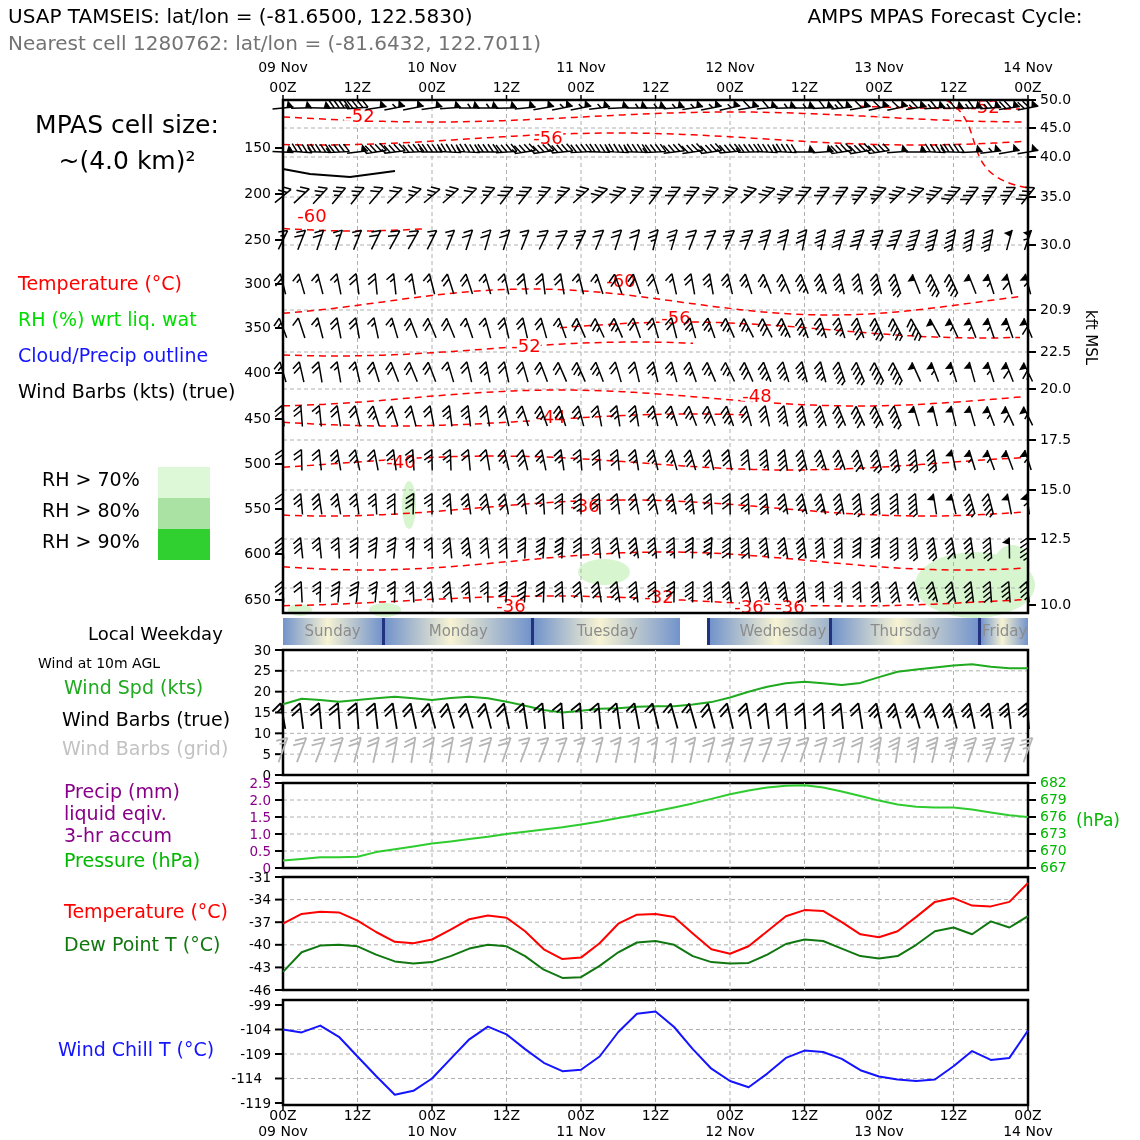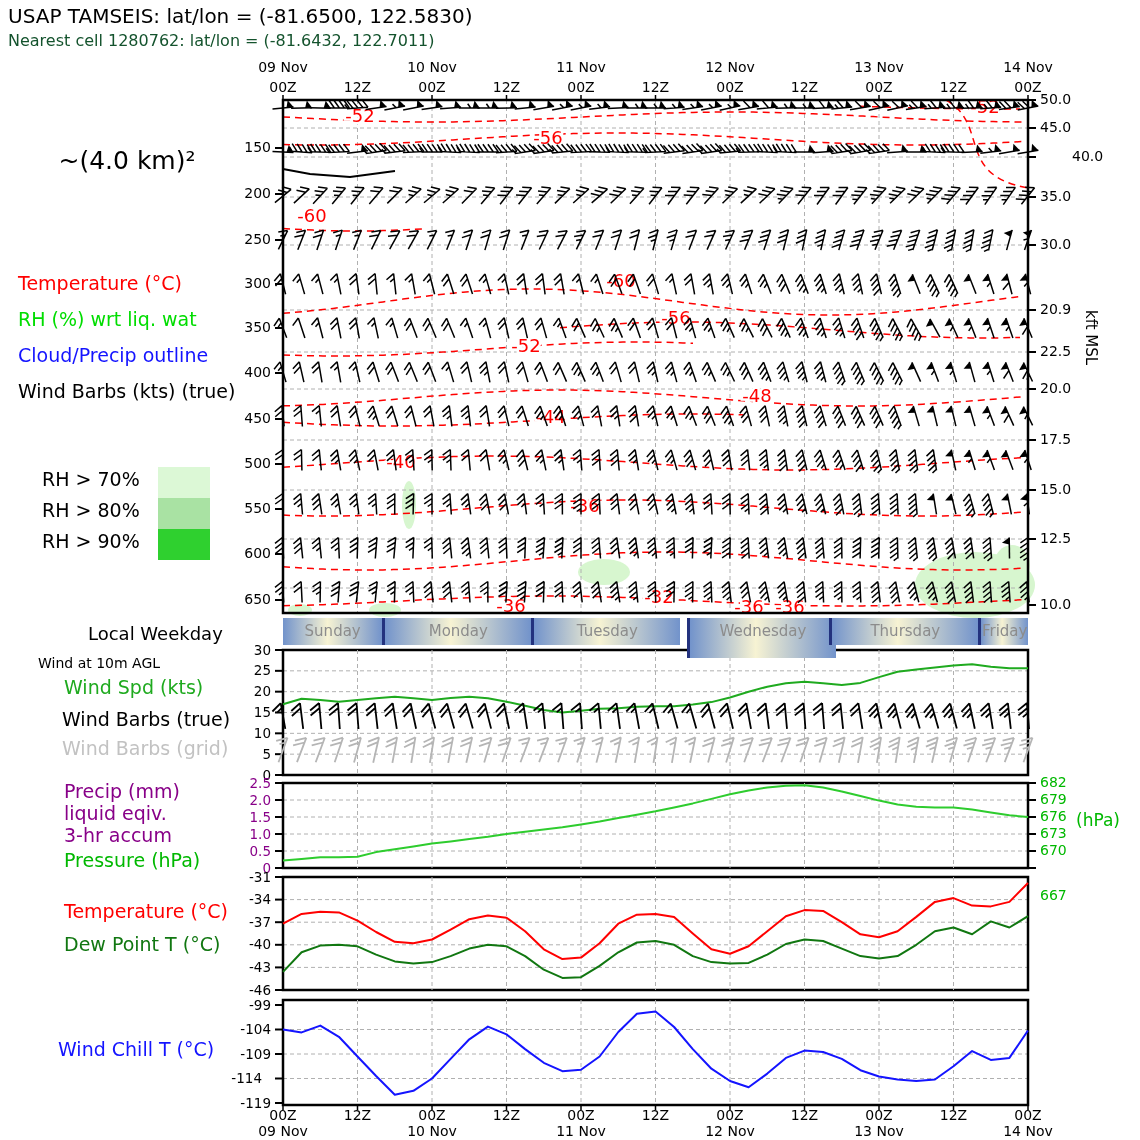--- a/index.html
+++ b/index.html
@@ -1,32 +1,34 @@
 <!DOCTYPE html>
 <html><head>
 <meta charset="utf-8">
 <style>
   html,body{margin:0;padding:0;background:#fff;width:1140px;height:1140px;overflow:hidden;
     font-family:"DejaVu Sans","Liberation Sans",sans-serif;}
   #root{position:relative;width:1140px;height:1140px;background:#fff;}
   .abs{position:absolute;white-space:nowrap;}
   .t-title{left:8px;top:4px;font-size:20px;color:#000;}
-  .t-sub{left:8px;top:31px;font-size:16px;color:#14532d;}
+  .t-sub{left:8px;top:31px;font-size:20px;color:#737373;}
   .t-cyc{left:755px;width:380px;text-align:center;font-size:20px;color:#000;}
   .cell-line{left:12px;width:230px;text-align:center;color:#000;font-size:25px;}
   .side19{font-size:19px;}
   #svgwrap{position:absolute;left:0;top:0;}
 </style>
 </head>
 <body>
 <div id="root">
 
 <div class="abs t-title">USAP TAMSEIS: lat/lon = (-81.6500, 122.5830)</div>
 <div class="abs t-sub">Nearest cell 1280762: lat/lon = (-81.6432, 122.7011)</div>
+<div class="abs t-cyc" style="top:4px;">AMPS MPAS Forecast Cycle:</div>
 
+<div class="abs cell-line" style="top:110px;">MPAS cell size:</div>
 <div class="abs cell-line" style="top:146px;">~(4.0 km)²</div>
 
 <div class="abs side19" style="left:88px;top:623px;font-size:18px;color:#000;">Local Weekday</div>
 
 <div class="abs" style="left:38px;top:655px;font-size:14px;color:#000;">Wind at 10m AGL</div>
 <div class="abs side19" style="left:64px;top:676px;color:#1faa1f;">Wind Spd (kts)</div>
 <div class="abs side19" style="left:62px;top:708px;color:#000;">Wind Barbs (true)</div>
 <div class="abs side19" style="left:62px;top:737px;color:#c2c2c2;">Wind Barbs (grid)</div>
 
 <div class="abs side19" style="left:64px;top:780px;color:#880088;">Precip (mm)</div>
@@ -904,21 +906,21 @@
       <div class="abs" style="left: 271px; top: 275.32px; font-size: 14px; color: rgb(0, 0, 0); transform: translateX(-100%);">300</div>
       <div class="abs" style="left: 271px; top: 319.32px; font-size: 14px; color: rgb(0, 0, 0); transform: translateX(-100%);">350</div>
       <div class="abs" style="left: 271px; top: 364.32px; font-size: 14px; color: rgb(0, 0, 0); transform: translateX(-100%);">400</div>
       <div class="abs" style="left: 271px; top: 410.32px; font-size: 14px; color: rgb(0, 0, 0); transform: translateX(-100%);">450</div>
       <div class="abs" style="left: 271px; top: 455.32px; font-size: 14px; color: rgb(0, 0, 0); transform: translateX(-100%);">500</div>
       <div class="abs" style="left: 271px; top: 500.32px; font-size: 14px; color: rgb(0, 0, 0); transform: translateX(-100%);">550</div>
       <div class="abs" style="left: 271px; top: 545.32px; font-size: 14px; color: rgb(0, 0, 0); transform: translateX(-100%);">600</div>
       <div class="abs" style="left: 271px; top: 591.32px; font-size: 14px; color: rgb(0, 0, 0); transform: translateX(-100%);">650</div>
       <div class="abs" style="left: 1040px; top: 91.32px; font-size: 14px; color: rgb(0, 0, 0);">50.0</div>
       <div class="abs" style="left: 1040px; top: 119.32px; font-size: 14px; color: rgb(0, 0, 0);">45.0</div>
-      <div class="abs" style="left: 1040px; top: 148.32px; font-size: 14px; color: rgb(0, 0, 0); margin-left: 32px;">40.0</div>
+      <div class="abs" style="left: 1040px; top: 148.32px; font-size: 14px; color: rgb(0, 0, 0);">40.0</div>
       <div class="abs" style="left: 1040px; top: 188.32px; font-size: 14px; color: rgb(0, 0, 0);">35.0</div>
       <div class="abs" style="left: 1040px; top: 236.32px; font-size: 14px; color: rgb(0, 0, 0);">30.0</div>
       <div class="abs" style="left: 1040px; top: 301.32px; font-size: 14px; color: rgb(0, 0, 0);">20.9</div>
       <div class="abs" style="left: 1040px; top: 343.32px; font-size: 14px; color: rgb(0, 0, 0);">22.5</div>
       <div class="abs" style="left: 1040px; top: 380.32px; font-size: 14px; color: rgb(0, 0, 0);">20.0</div>
       <div class="abs" style="left: 1040px; top: 431.32px; font-size: 14px; color: rgb(0, 0, 0);">17.5</div>
       <div class="abs" style="left: 1040px; top: 481.32px; font-size: 14px; color: rgb(0, 0, 0);">15.0</div>
       <div class="abs" style="left: 1040px; top: 530.32px; font-size: 14px; color: rgb(0, 0, 0);">12.5</div>
       <div class="abs" style="left: 1040px; top: 596.32px; font-size: 14px; color: rgb(0, 0, 0);">10.0</div>
       <div class="abs" style="left: 283px; top: 79.32px; font-size: 14px; color: rgb(0, 0, 0); transform: translateX(-50%);">00Z</div>
@@ -934,37 +936,37 @@
       <div class="abs" style="left: 1028px; top: 79.32px; font-size: 14px; color: rgb(0, 0, 0); transform: translateX(-50%);">00Z</div>
       <div class="abs" style="left: 283px; top: 59.32px; font-size: 14px; color: rgb(0, 0, 0); transform: translateX(-50%);">09 Nov</div>
       <div class="abs" style="left: 432px; top: 59.32px; font-size: 14px; color: rgb(0, 0, 0); transform: translateX(-50%);">10 Nov</div>
       <div class="abs" style="left: 581px; top: 59.32px; font-size: 14px; color: rgb(0, 0, 0); transform: translateX(-50%);">11 Nov</div>
       <div class="abs" style="left: 730px; top: 59.32px; font-size: 14px; color: rgb(0, 0, 0); transform: translateX(-50%);">12 Nov</div>
       <div class="abs" style="left: 879px; top: 59.32px; font-size: 14px; color: rgb(0, 0, 0); transform: translateX(-50%);">13 Nov</div>
       <div class="abs" style="left: 1028px; top: 59.32px; font-size: 14px; color: rgb(0, 0, 0); transform: translateX(-50%);">14 Nov</div>
       <div class="abs" style="left: 283px; top: 618px; width: 99.3333px; height: 27px; box-sizing: border-box; background: linear-gradient(to right, rgb(114, 147, 203), rgb(247, 243, 211) 45%, rgb(114, 147, 203)); color: rgb(140, 140, 140); font-size: 15px; text-align: center; line-height: 27px; overflow: hidden;">Sunday</div>
       <div class="abs" style="left: 382.333px; top: 618px; width: 149px; height: 27px; box-sizing: border-box; background: linear-gradient(to right, rgb(114, 147, 203), rgb(247, 243, 211) 45%, rgb(114, 147, 203)); border-left: 3px solid rgb(35, 50, 126); color: rgb(140, 140, 140); font-size: 15px; text-align: center; line-height: 27px; overflow: hidden;">Monday</div>
       <div class="abs" style="left: 531.333px; top: 618px; width: 149px; height: 27px; box-sizing: border-box; background: linear-gradient(to right, rgb(114, 147, 203), rgb(247, 243, 211) 45%, rgb(114, 147, 203)); border-left: 3px solid rgb(35, 50, 126); color: rgb(140, 140, 140); font-size: 15px; text-align: center; line-height: 27px; overflow: hidden;">Tuesday</div>
-      <div class="abs" style="left: 687px; top: 618px; width: 149px; height: 40px; box-sizing: border-box; background: linear-gradient(to right, rgb(114, 147, 203), rgb(247, 243, 211) 45%, rgb(114, 147, 203)); border-left: 3px solid rgb(35, 50, 126); color: rgb(140, 140, 140); font-size: 15px; text-align: center; line-height: 27px; overflow: hidden;">Wednesday</div>
+      <div class="abs" style="left: 707px; top: 618px; width: 149px; height: 27px; box-sizing: border-box; background: linear-gradient(to right, rgb(114, 147, 203), rgb(247, 243, 211) 45%, rgb(114, 147, 203)); border-left: 3px solid rgb(35, 50, 126); color: rgb(140, 140, 140); font-size: 15px; text-align: center; line-height: 27px; overflow: hidden;">Wednesday</div>
       <div class="abs" style="left: 829.333px; top: 618px; width: 149px; height: 27px; box-sizing: border-box; background: linear-gradient(to right, rgb(114, 147, 203), rgb(247, 243, 211) 45%, rgb(114, 147, 203)); border-left: 3px solid rgb(35, 50, 126); color: rgb(140, 140, 140); font-size: 15px; text-align: center; line-height: 27px; overflow: hidden;">Thursday</div>
       <div class="abs" style="left: 978.333px; top: 618px; width: 49.6667px; height: 27px; box-sizing: border-box; background: linear-gradient(to right, rgb(114, 147, 203), rgb(247, 243, 211) 45%, rgb(114, 147, 203)); border-left: 3px solid rgb(35, 50, 126); color: rgb(140, 140, 140); font-size: 15px; text-align: center; line-height: 27px; overflow: hidden;">Friday</div>
       <div class="abs" style="left: 271px; top: 766.63px; font-size: 13.5px; color: rgb(0, 0, 0); transform: translateX(-100%);">0</div>
       <div class="abs" style="left: 271px; top: 745.797px; font-size: 13.5px; color: rgb(0, 0, 0); transform: translateX(-100%);">5</div>
       <div class="abs" style="left: 271px; top: 724.963px; font-size: 13.5px; color: rgb(0, 0, 0); transform: translateX(-100%);">10</div>
       <div class="abs" style="left: 271px; top: 704.13px; font-size: 13.5px; color: rgb(0, 0, 0); transform: translateX(-100%);">15</div>
       <div class="abs" style="left: 271px; top: 683.297px; font-size: 13.5px; color: rgb(0, 0, 0); transform: translateX(-100%);">20</div>
       <div class="abs" style="left: 271px; top: 662.463px; font-size: 13.5px; color: rgb(0, 0, 0); transform: translateX(-100%);">25</div>
       <div class="abs" style="left: 271px; top: 641.63px; font-size: 13.5px; color: rgb(0, 0, 0); transform: translateX(-100%);">30</div>
       <div class="abs" style="left: 271px; top: 859.63px; font-size: 13.5px; color: rgb(136, 0, 136); transform: translateX(-100%);">0</div>
       <div class="abs" style="left: 271px; top: 842.63px; font-size: 13.5px; color: rgb(136, 0, 136); transform: translateX(-100%);">0.5</div>
       <div class="abs" style="left: 271px; top: 825.63px; font-size: 13.5px; color: rgb(136, 0, 136); transform: translateX(-100%);">1.0</div>
       <div class="abs" style="left: 271px; top: 808.63px; font-size: 13.5px; color: rgb(136, 0, 136); transform: translateX(-100%);">1.5</div>
       <div class="abs" style="left: 271px; top: 791.63px; font-size: 13.5px; color: rgb(136, 0, 136); transform: translateX(-100%);">2.0</div>
       <div class="abs" style="left: 271px; top: 774.63px; font-size: 13.5px; color: rgb(136, 0, 136); transform: translateX(-100%);">2.5</div>
-      <div class="abs" style="left: 1040px; top: 859.32px; font-size: 14px; color: rgb(0, 184, 0); margin-top: 28px;">667</div>
+      <div class="abs" style="left: 1040px; top: 859.32px; font-size: 14px; color: rgb(0, 184, 0);">667</div>
       <div class="abs" style="left: 1040px; top: 842.32px; font-size: 14px; color: rgb(0, 184, 0);">670</div>
       <div class="abs" style="left: 1040px; top: 825.32px; font-size: 14px; color: rgb(0, 184, 0);">673</div>
       <div class="abs" style="left: 1040px; top: 808.32px; font-size: 14px; color: rgb(0, 184, 0);">676</div>
       <div class="abs" style="left: 1040px; top: 791.32px; font-size: 14px; color: rgb(0, 184, 0); text-align: right;">679</div>
       <div class="abs" style="left: 1040px; top: 774.32px; font-size: 14px; color: rgb(0, 184, 0);">682</div>
       <div class="abs" style="left: 271px; top: 868.63px; font-size: 13.5px; color: rgb(0, 0, 0); transform: translateX(-100%);">-31</div>
       <div class="abs" style="left: 271px; top: 891.23px; font-size: 13.5px; color: rgb(0, 0, 0); transform: translateX(-100%);">-34</div>
       <div class="abs" style="left: 271px; top: 913.83px; font-size: 13.5px; color: rgb(0, 0, 0); transform: translateX(-100%);">-37</div>
       <div class="abs" style="left: 271px; top: 936.43px; font-size: 13.5px; color: rgb(0, 0, 0); transform: translateX(-100%);">-40</div>
       <div class="abs" style="left: 271px; top: 959.03px; font-size: 13.5px; color: rgb(0, 0, 0); transform: translateX(-100%);">-43</div>

